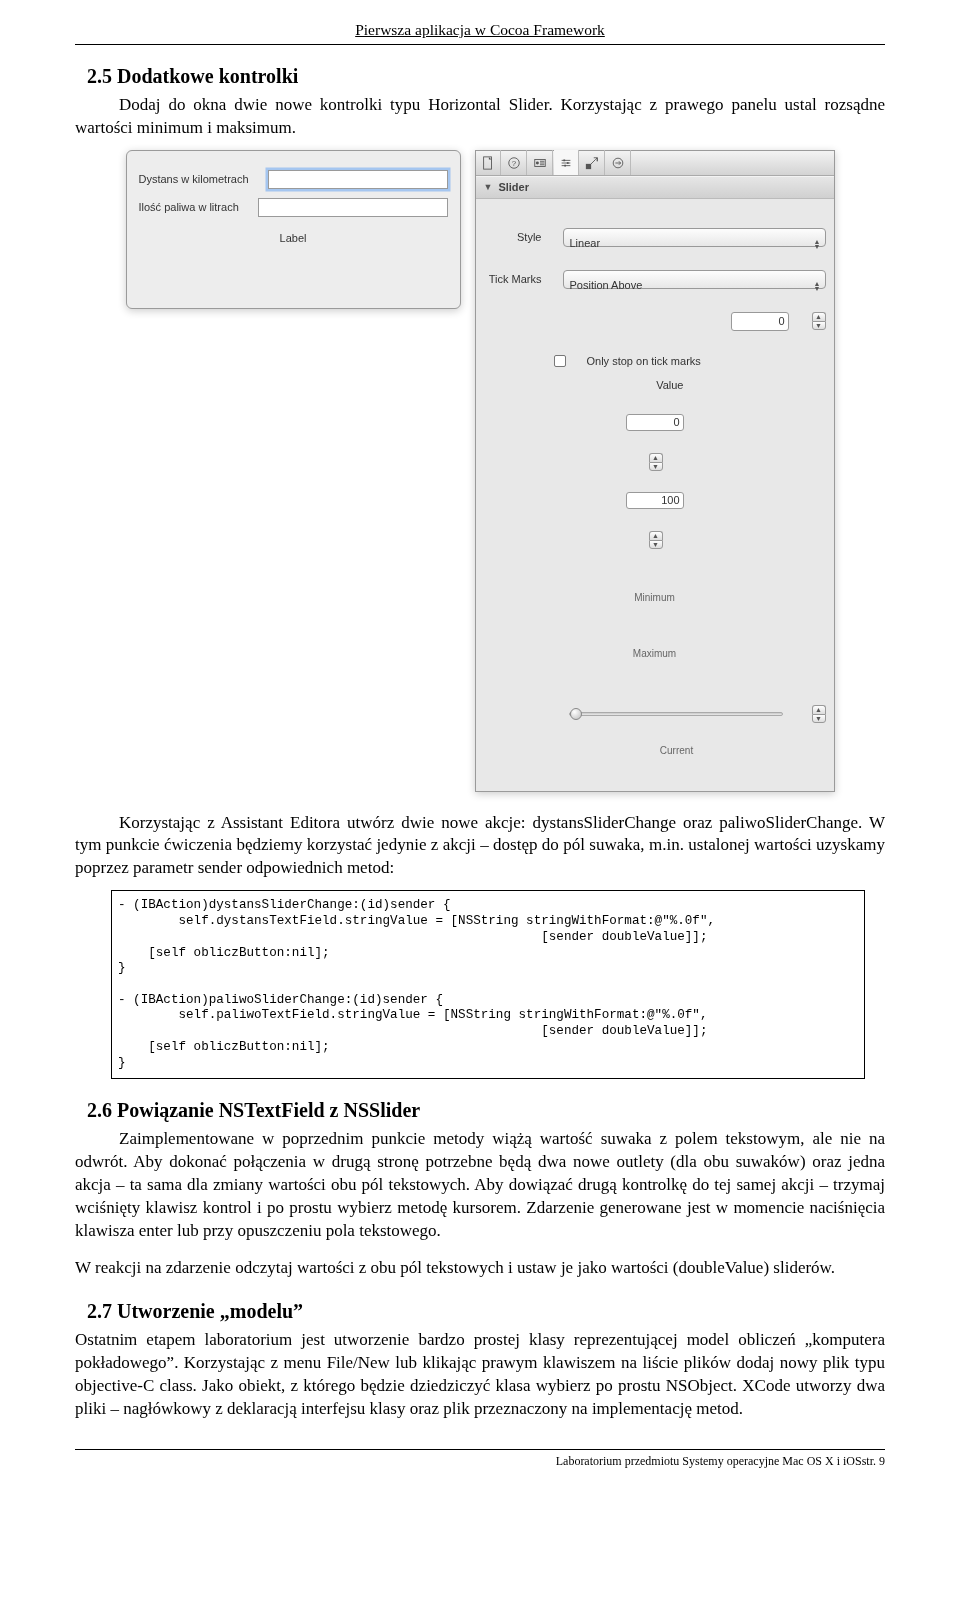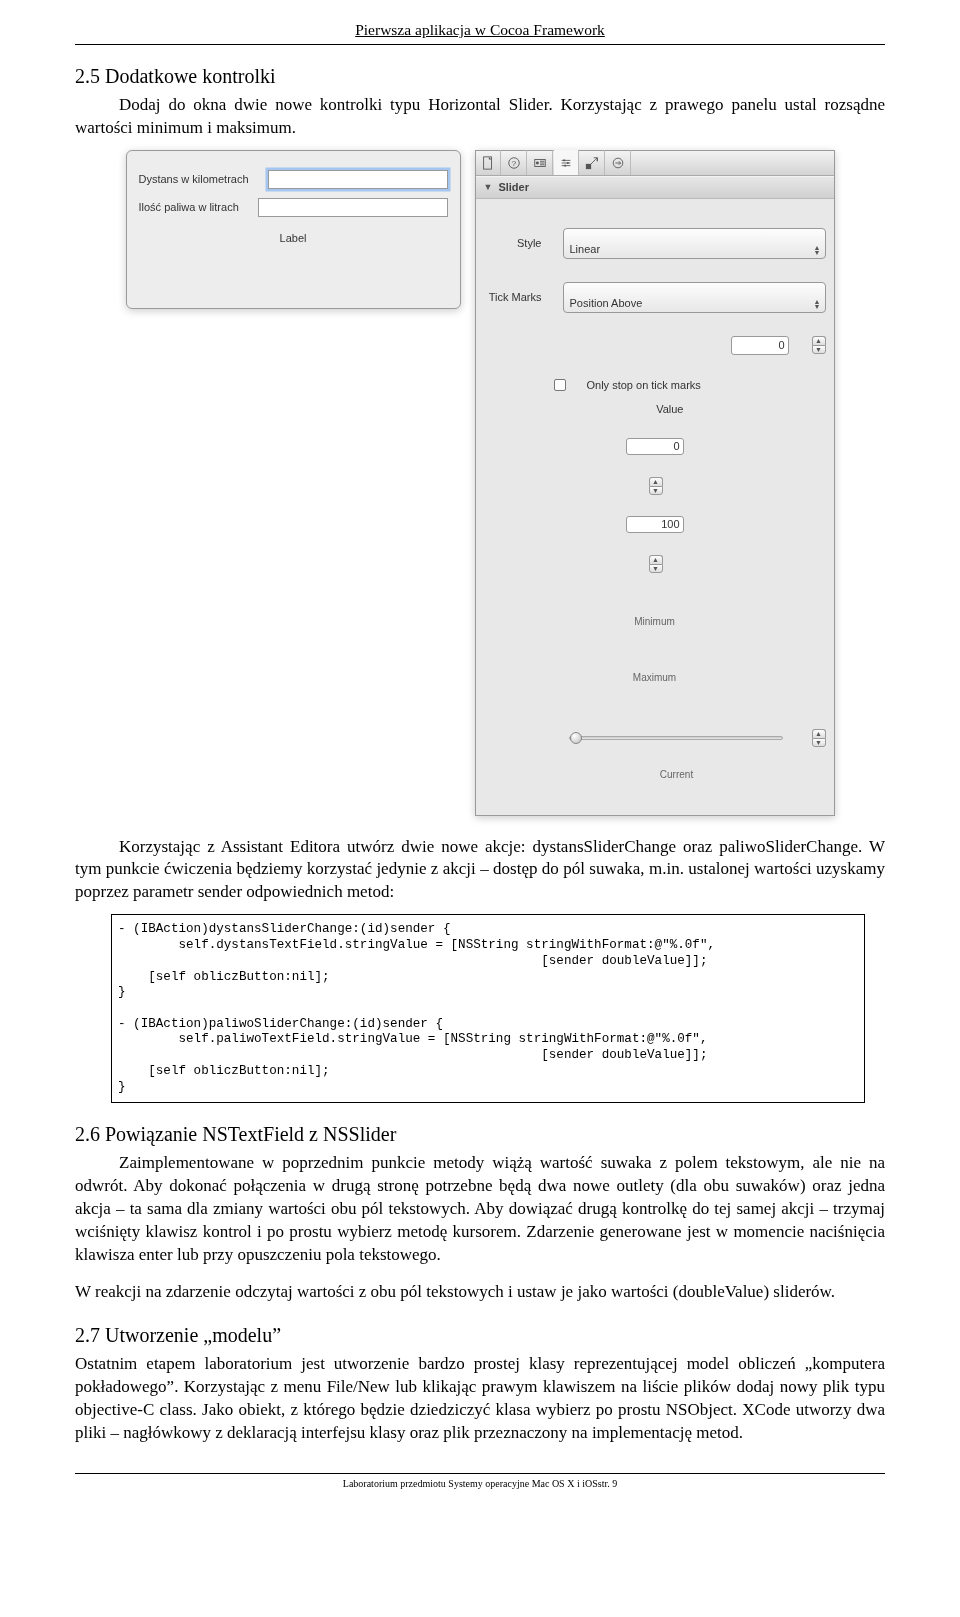--- a/index.html
+++ b/index.html
@@ -17,23 +17,24 @@
     text-align: center;
     font-size: 15.5px;
     padding-bottom: 3px;
     border-bottom: 1.5px solid #000;
     margin-bottom: 14px;
     text-decoration: underline;
   }
   h2 {
     font-family: "Times New Roman", Times, serif;
     font-size: 20px;
-    font-weight: normal;
+    font-weight: bold;
     margin-top: 18px;
     margin-bottom: 4px;
+    margin-left: 12px;
   }
   p.body {
     font-size: 17px;
     text-align: justify;
     margin-bottom: 10px;
   }
   p.body.first { text-indent: 44px; }
   p.body.noindent { text-indent: 0; }
   .img-row {
     display: flex;
@@ -112,21 +113,21 @@
     background:linear-gradient(#e6e6e6,#d0d0d0);
     padding:3px 8px; font-size:11px; font-weight:bold; color:#444;
     border-top:1px solid #f3f3f3; border-bottom:1px solid #bbb;
     display:flex; align-items:center; gap:6px;
   }
   .tri { font-size:9px; color:#555; }
   .insp-body { padding:6px 8px 10px 8px; }
   .fr { display:flex; align-items:center; margin:23px 0; gap:21px; }
   .fr .lb { width:58px; text-align:right; font-size:11px; color:#333; }
   .popup {
-    flex:1; height:31px; background:linear-gradient(#fdfdfd,#e7e7e7);
+    flex:1; height:19px; background:linear-gradient(#fdfdfd,#e7e7e7);
     border:1px solid #999; border-radius:4px; display:flex;
     align-items:center; justify-content:space-between; padding:13px 4px 0 6px;
     font-size:11px;
   }
   .popup .caret { display:flex; flex-direction:column; line-height:5px; font-size:7px; color:#555; }
   .numfield {
     width:58px; height:19px; background:#fff; border:1px solid #999;
     border-radius:3px; font-size:11px; padding:0 3px; text-align:right;
     display:flex; align-items:center; justify-content:flex-end;
   }
@@ -157,22 +158,22 @@
     white-space: pre;
     overflow: hidden;
   }
   .section-2-6 p, .section-2-7 p { text-align: justify; }
 
   .footer {
     border-top:1.5px solid #000;
     margin-top:28px;
     padding-top:3px;
     display:flex;
-    justify-content:center;
-    font-size:10px;
+    justify-content:flex-end;
+    font-size:12px;
   }
 </style>
 </head>
 <body>
 
 <div class="header-line">Pierwsza aplikacja w Cocoa Framework</div>
 
 <h2>2.5 Dodatkowe kontrolki</h2>
 <p class="body first">Dodaj do okna dwie nowe kontrolki typu Horizontal Slider. Korzystając z prawego panelu ustal rozsądne wartości minimum i maksimum.</p>
 

